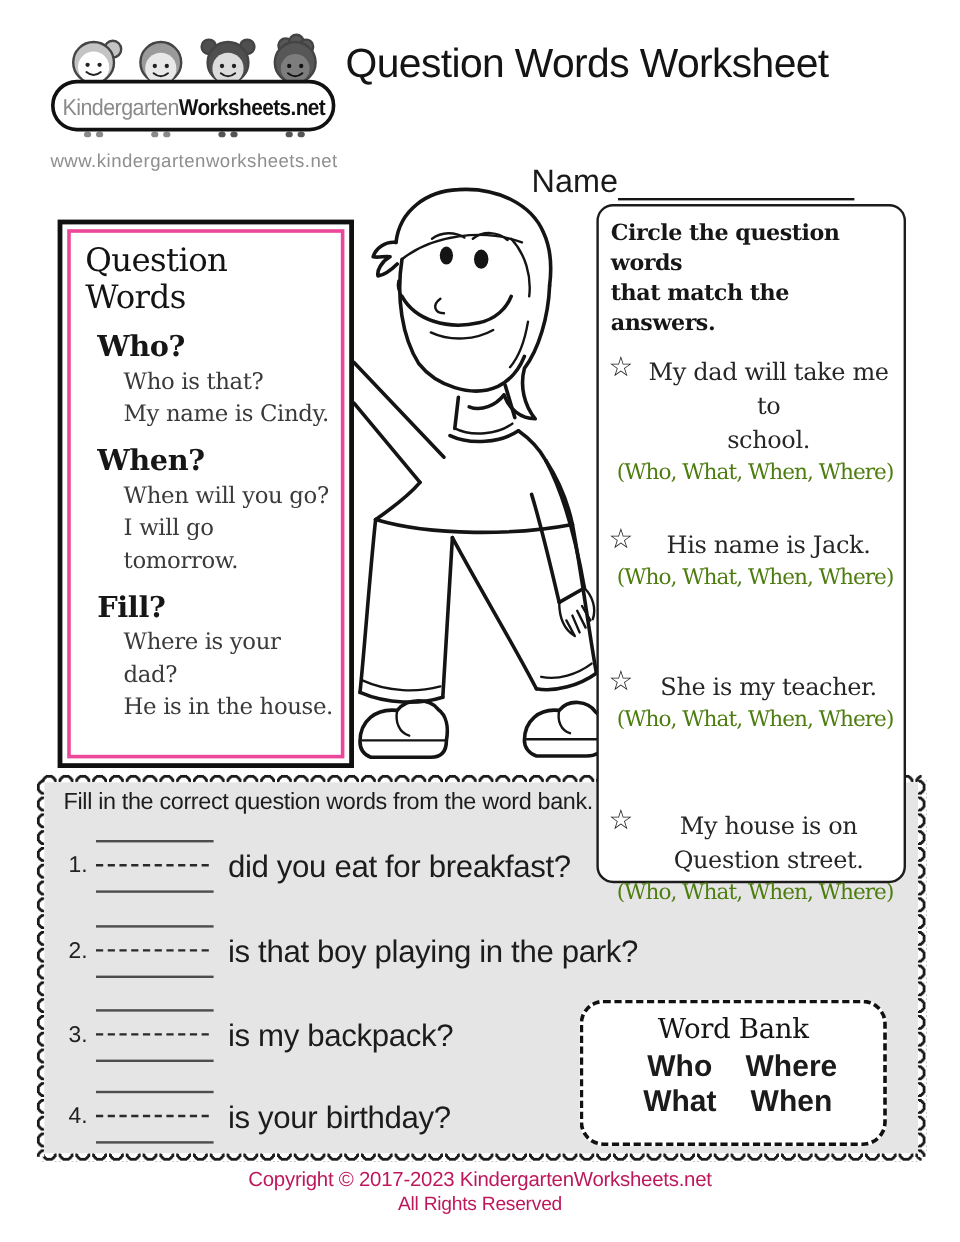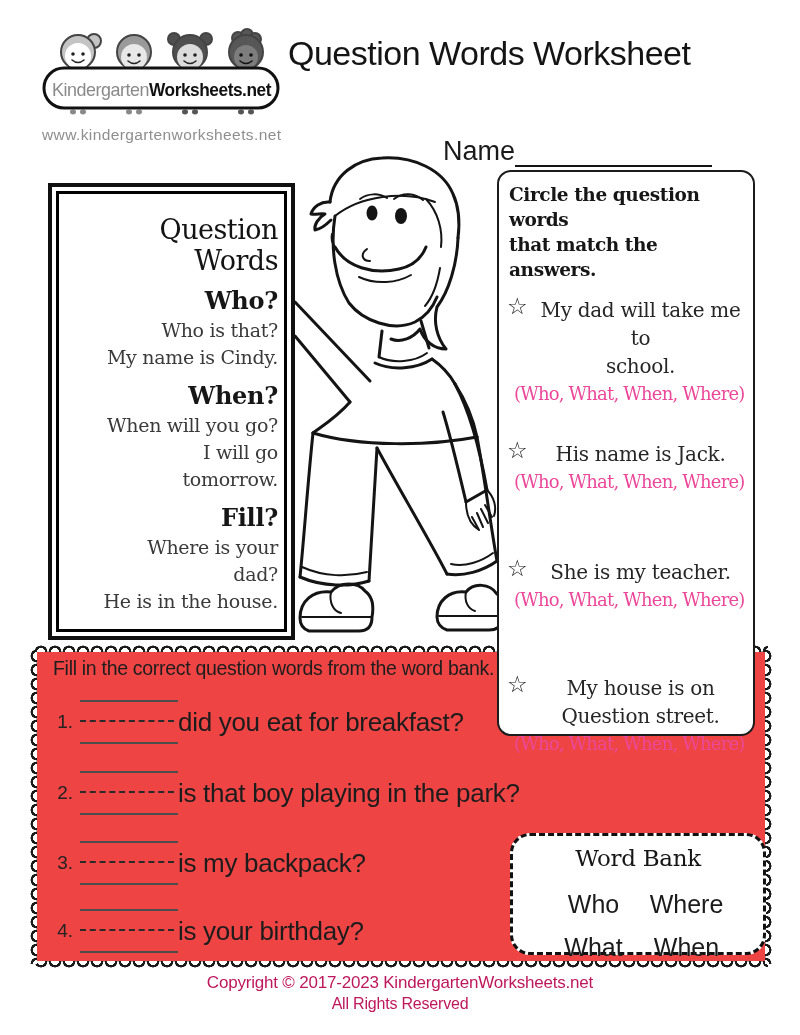--- a/index.html
+++ b/index.html
@@ -10,66 +10,66 @@
   
   #logo-svg{position:absolute;left:42px;top:24px;}
   #site-url{position:absolute;left:42px;top:126px;font-size:15.5px;color:#8e8e8e;letter-spacing:.4px;}
   #worksheet-title{position:absolute;left:288px;top:34px;font-size:34px;letter-spacing:-.5px;color:#141414;}
   #name-row{position:absolute;left:443px;top:136px;font-size:27px;}
   #name-underline{display:inline-block;width:197px;border-bottom:2.5px solid #151515;height:28px;vertical-align:bottom;}
 
   
   #ref-box{position:absolute;left:48px;top:183px;width:247px;height:457px;box-sizing:border-box;
            border:4px solid #101010;padding:4px;background:#fff;z-index:2;}
-  #ref-box-inner{border:3px solid #000000;height:100%;box-sizing:border-box;padding:20px 6px 0 12px;text-align:right;}
+  #ref-box-inner{border:3px solid #ec4899;height:100%;box-sizing:border-box;padding:8px 6px 0 12px;}
   .ref-title{font-size:27px;letter-spacing:-.5px;color:#131313;}
   .qword{font-size:24px;font-weight:bold;letter-spacing:-.3px;color:#161616;margin:10px 0 2px 10px;}
   .qexample{font-size:19px;letter-spacing:-.3px;color:#3a3a3a;line-height:27px;margin-left:32px;}
 
   
   #boy-svg{position:absolute;left:280px;top:150px;z-index:1;}
   #boy-svg path{fill:none;stroke:#141414;stroke-width:3;stroke-linecap:round;stroke-linejoin:round;}
   #boy-svg path.thin{stroke-width:2;}
   #boy-svg ellipse{fill:#141414;}
 
   
   #circle-box{position:absolute;left:497px;top:170px;width:258px;height:566px;box-sizing:border-box;
               border:2.5px solid #1c1c1c;border-radius:14px;background:#fff;z-index:2;
               padding:10px 8px 0 10px;}
   .circle-head{font-family:"DejaVu Serif",serif;font-size:18.5px;font-weight:bold;letter-spacing:-.4px;
                line-height:25px;color:#161616;}
   .citem{position:relative;padding-left:27px;margin-top:14px;font-family:"DejaVu Serif",serif;}
   .citem .star{position:absolute;left:-2px;top:-3px;font-size:23px;color:#1a1a1a;font-family:"DejaVu Sans",sans-serif;}
   .citem .cline{font-size:20px;letter-spacing:-.3px;line-height:28px;color:#262626;text-align:center;}
-  .citem .opts{font-size:18px;letter-spacing:-.8px;line-height:28px;color:#ec4899;margin-left:-22px;}
+  .citem .opts{font-size:18px;letter-spacing:-.8px;line-height:28px;color:#4d7c0f;margin-left:-22px;}
   .gap-lg{margin-top:32px;}
 
   
   #fill-box{position:absolute;left:30px;top:645px;width:742px;height:323px;}
   .sc{position:absolute;}
   .sc-t{left:4px;right:4px;top:0;height:7px;background-repeat:repeat-x;background-size:14px 7px;
         background-image:radial-gradient(circle at 7px 7px,#fff 4.2px,#1b1b1b 4.2px 6.4px,transparent 6.6px);}
   .sc-b{left:4px;right:4px;bottom:0;height:7px;background-repeat:repeat-x;background-size:14px 7px;
         background-image:radial-gradient(circle at 7px 0px,#fff 4.2px,#1b1b1b 4.2px 6.4px,transparent 6.6px);}
   .sc-l{top:4px;bottom:4px;left:0;width:7px;background-repeat:repeat-y;background-size:7px 14px;
         background-image:radial-gradient(circle at 7px 7px,#fff 4.2px,#1b1b1b 4.2px 6.4px,transparent 6.6px);}
   .sc-r{top:4px;bottom:4px;right:0;width:7px;background-repeat:repeat-y;background-size:7px 14px;
         background-image:radial-gradient(circle at 0px 7px,#fff 4.2px,#1b1b1b 4.2px 6.4px,transparent 6.6px);}
-  #fill-content{position:absolute;inset:7px;background:#ef4444;}
+  #fill-content{position:absolute;inset:7px;background:#e5e5e5;}
   #fill-instruction{position:absolute;left:16px;top:5px;font-size:19.5px;letter-spacing:-.3px;color:#1d1d1d;}
   .fitem{position:absolute;left:10px;display:flex;align-items:center;}
   .fitem .num{width:26px;text-align:right;font-size:19px;color:#222;margin-right:7px;}
   .blank{position:relative;width:98px;height:40px;border-top:2px solid #4d4d4d;border-bottom:2px solid #4d4d4d;}
   .blank .dash{position:absolute;left:0;right:4px;top:18px;border-top:2px dashed #2a2a2a;}
-  .fitem .qtext{font-size:26px;letter-spacing:-.3px;color:#1c1c1c;}
-  #word-bank{position:absolute;left:473px;top:181px;width:256px;height:122px;box-sizing:border-box;
+  .fitem .qtext{margin-left:12px;font-size:26px;letter-spacing:-.3px;color:#1c1c1c;}
+  #word-bank{position:absolute;left:446px;top:181px;width:256px;height:122px;box-sizing:border-box;
              border:3px dashed #111;border-radius:20px;text-align:center;background:#fff;}
   #word-bank-title{font-family:"DejaVu Serif",serif;font-size:23px;letter-spacing:-.3px;margin-top:9px;color:#151515;}
-  #word-bank-grid{display:grid;grid-template-columns:1fr 1fr;margin:19px 30px 0 34px;row-gap:14px;
-                  font-size:25px;color:#1b1b1b;}
+  #word-bank-grid{display:grid;grid-template-columns:1fr 1fr;margin:4px 30px 0 34px;row-gap:0;
+                  font-size:25px;color:#1b1b1b;font-weight:bold;}
 
   
   #footer{position:absolute;left:0;top:973px;width:100%;text-align:center;color:#be185d;}
   #footer .l1{font-size:17px;letter-spacing:-.2px;}
   #footer .l2{font-size:16px;letter-spacing:-.2px;margin-top:2px;}
 </style>
 </head>
 <body>
 
 <div id="page">

